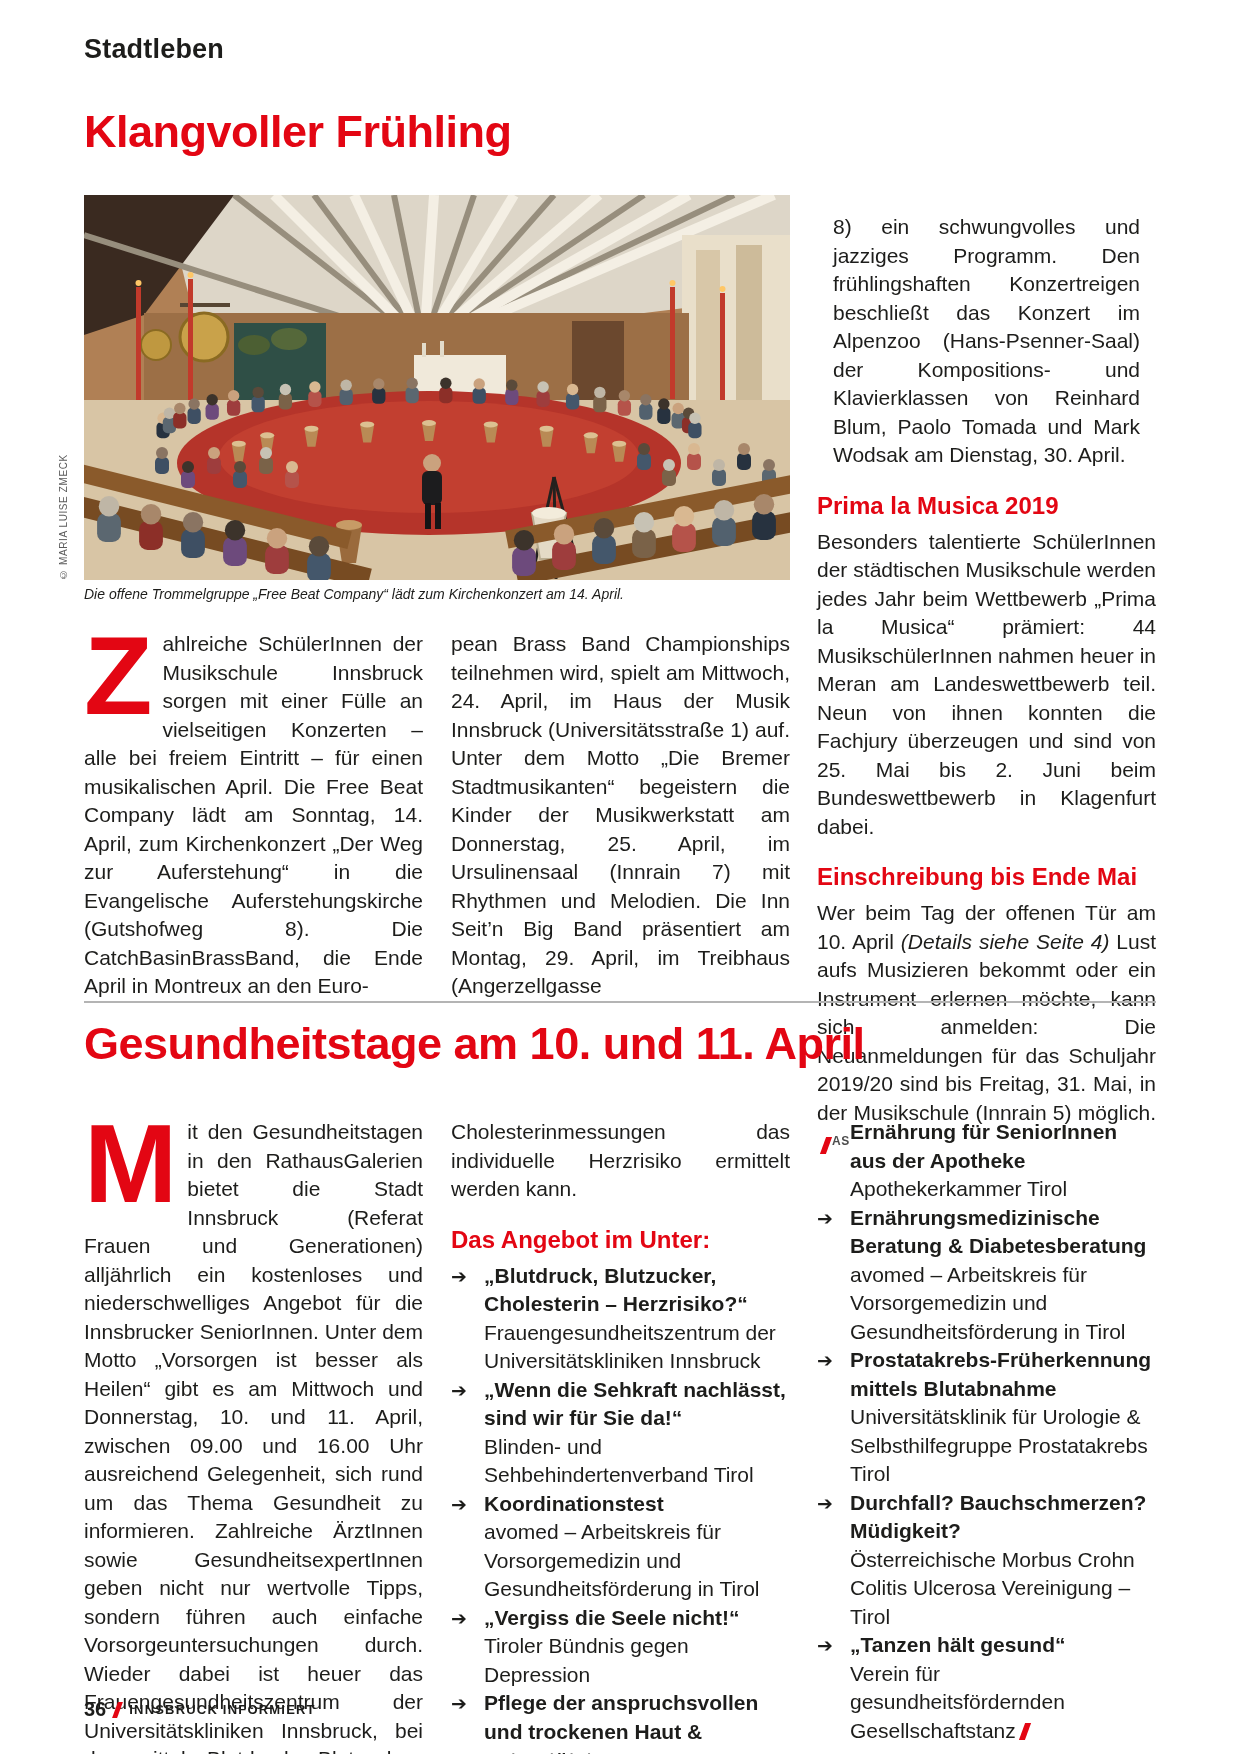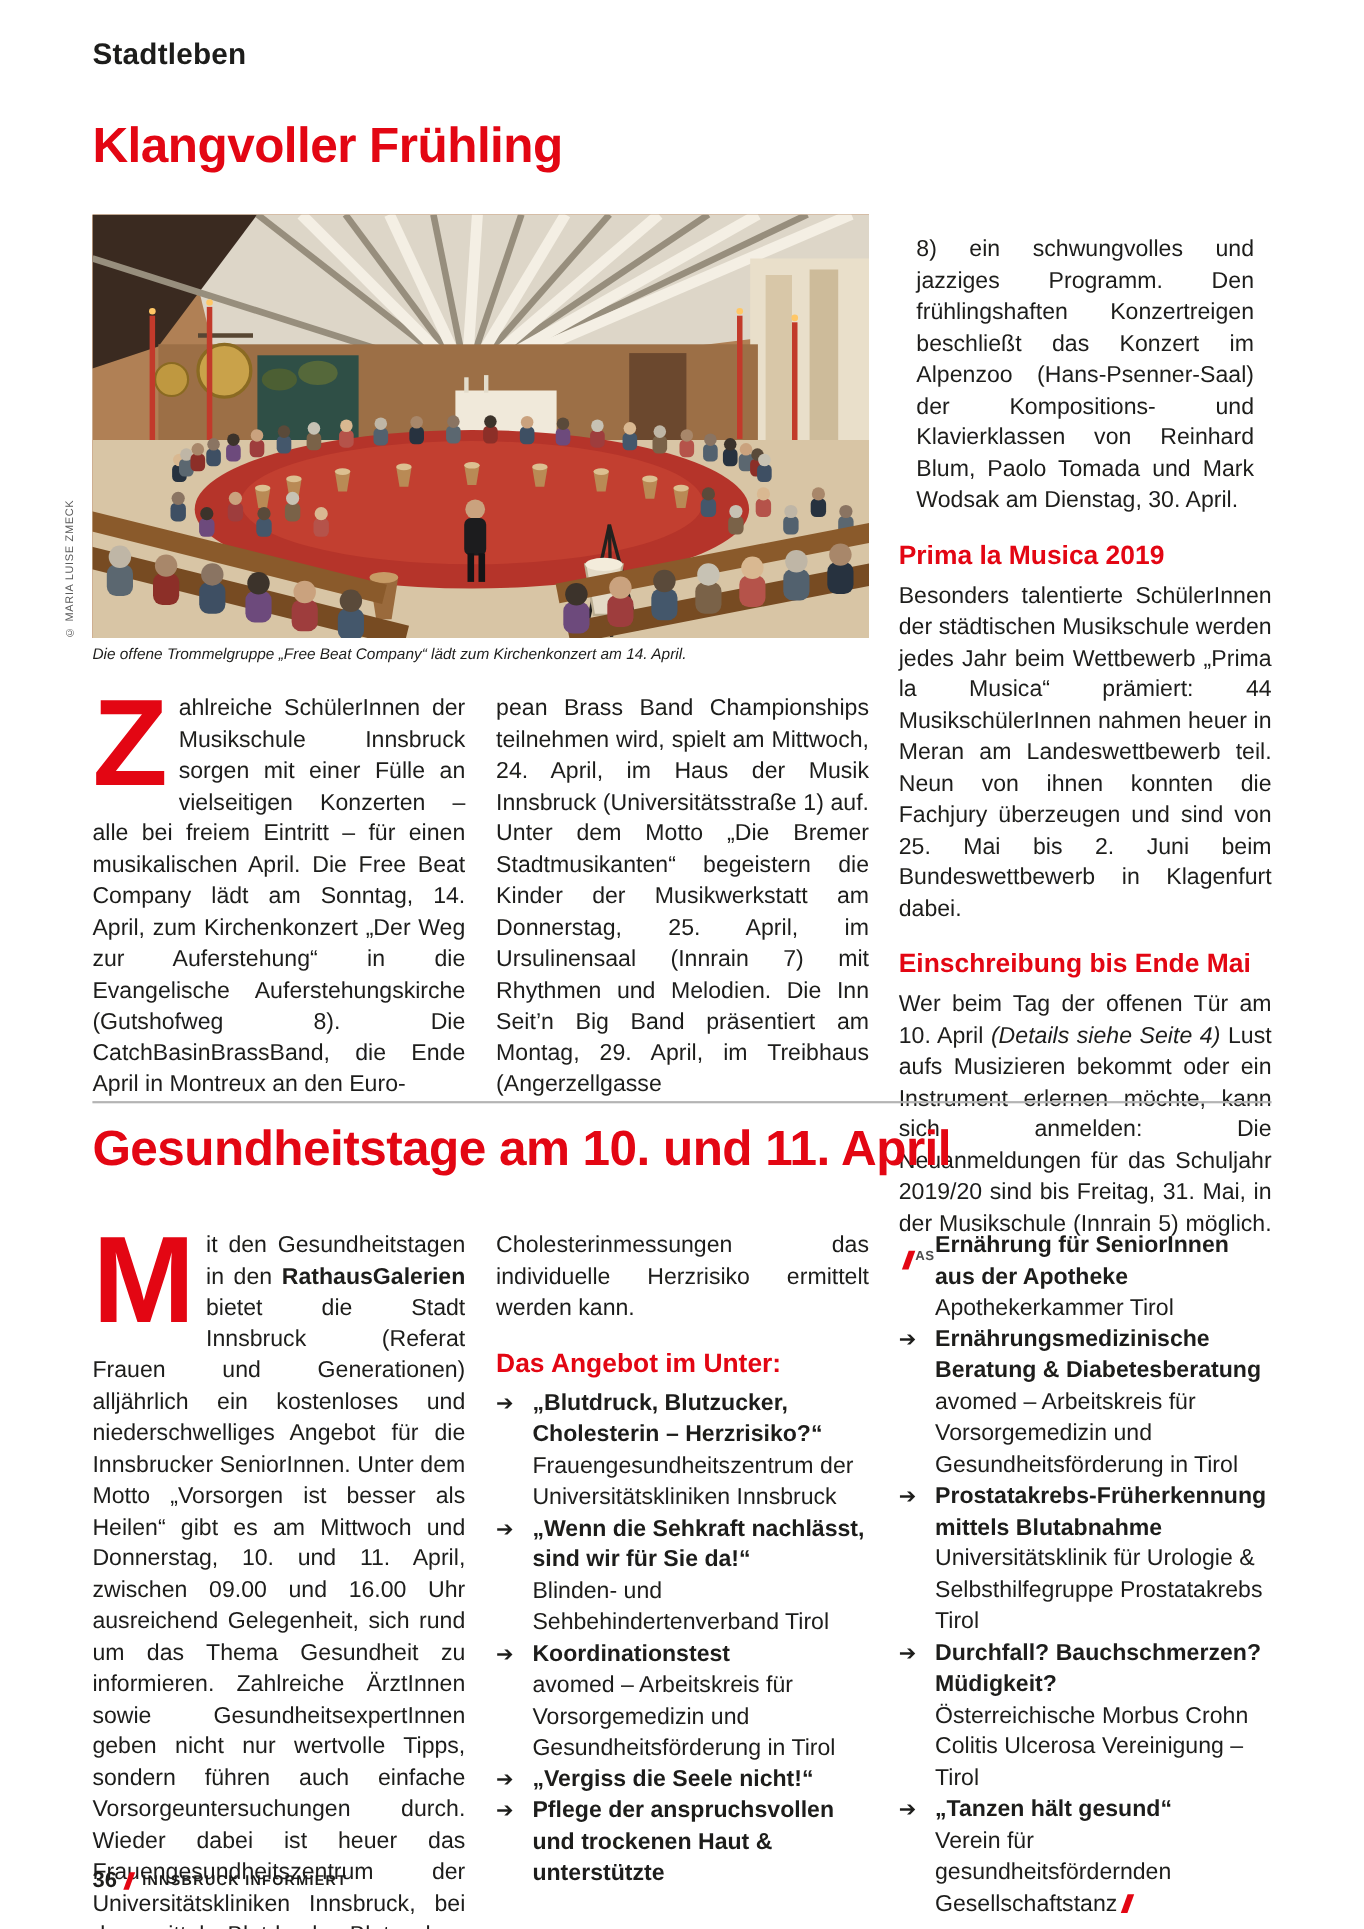--- a/index.html
+++ b/index.html
@@ -18,21 +18,21 @@
   .col{position:absolute;width:339px;font-size:21px;line-height:28.5px;text-align:justify;}
   .a1c1{left:84px;top:630px;}
   .a1c2{left:451px;top:630px;}
   .a1c3{left:817px;top:197px;}
   .a2c1{left:84px;top:1118px;}
   .a2c2{left:451px;top:1118px;}
   .a2c3{left:817px;top:1118px;}
 
   .dropcap{float:left;color:#e30613;font-weight:700;font-size:112px;line-height:84px;margin:4px 10px 0 0;}
   .redhead{color:#e30613;font-weight:700;font-size:24px;line-height:28px;margin:22px 0 8px 0;text-align:left;}
-  b.inlinebold{font-weight:700;}
+  b.inlinebold{font-weight:400;}
   i.inlineital{}
 
   .bullets{text-align:left;}
   .bullet{position:relative;padding-left:33px;text-align:left;}
   .bullet .arrow{position:absolute;left:0;top:0;font-family:"DejaVu Sans",sans-serif;font-weight:700;font-size:19px;color:#1d1d1b;}
   .bullet .btitle{font-weight:700;}
   .bullet .bsub{font-weight:400;}
   .cont{padding-left:33px;text-align:left;}
 
   .endmark{display:inline-block;width:6px;height:17px;background:#e30613;transform:skewX(-20deg);margin:0 3px 0 6px;vertical-align:-2px;}
@@ -305,20 +305,21 @@
         <div class="bsub">Blinden- und Sehbehindertenverband Tirol</div>
       </div>
       <div class="bullet">
         <span class="arrow">➔</span>
         <div class="btitle">Koordinationstest</div>
         <div class="bsub">avomed – Arbeitskreis für Vorsorgemedizin und Gesundheitsförderung in Tirol</div>
       </div>
       <div class="bullet">
         <span class="arrow">➔</span>
         <div class="btitle">„Vergiss die Seele nicht!“</div>
+        <div class="bsub">Tiroler Bündnis gegen Depression</div>
       </div>
       <div class="bullet">
         <span class="arrow">➔</span>
         <div class="btitle">Pflege der anspruchsvollen und trockenen Haut &amp; unterstützte</div>
       </div>
     </div>
   </div>
 
   <div class="col a2c3">
     <div class="cont">

